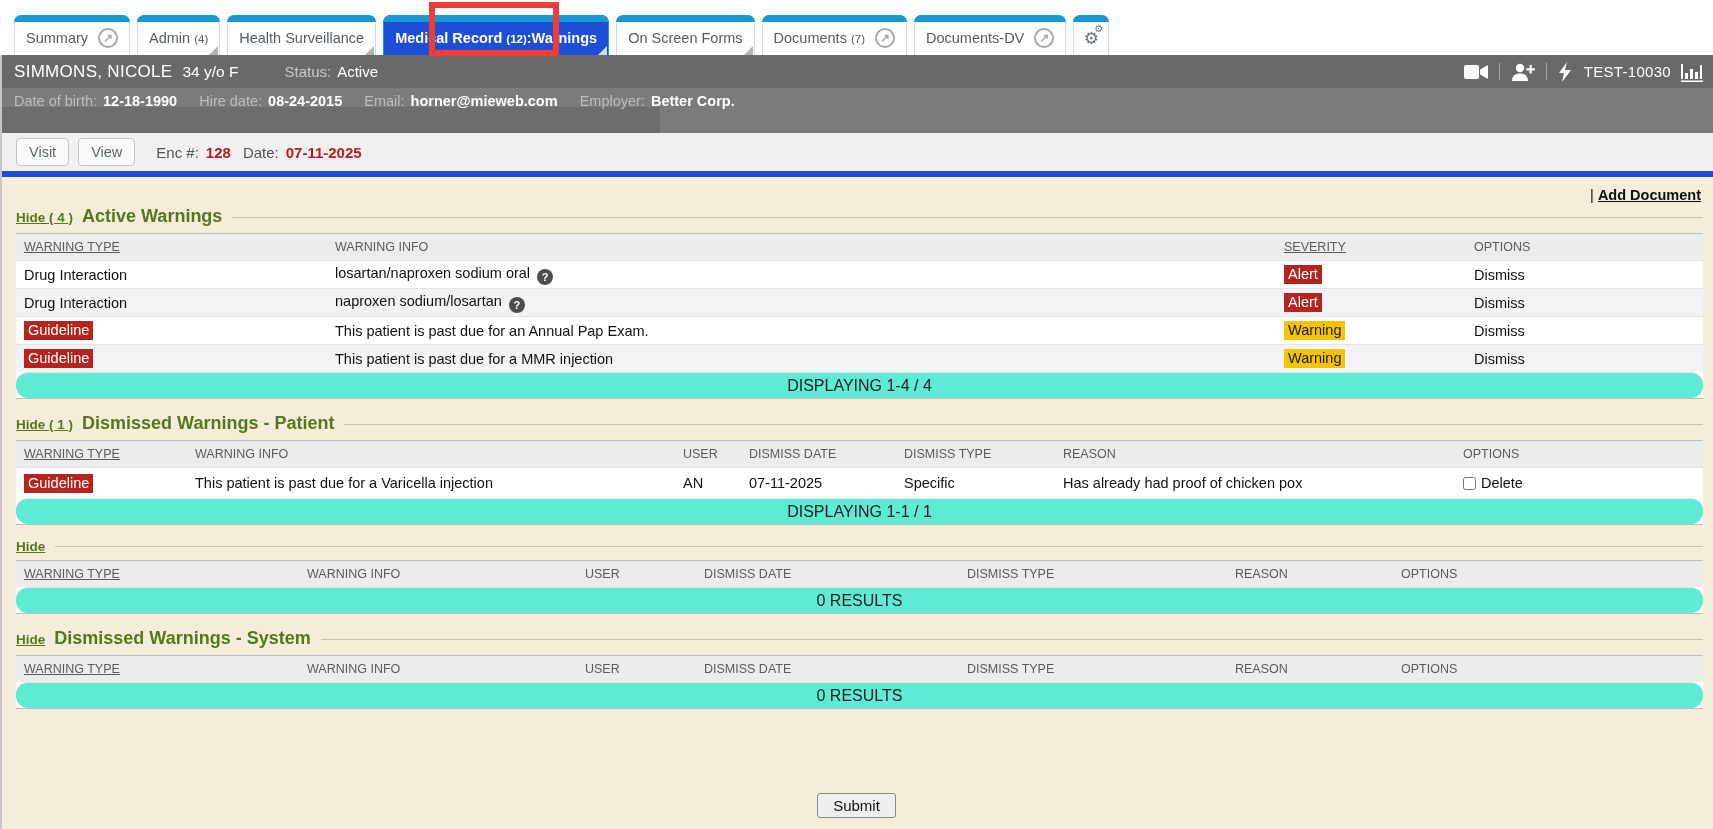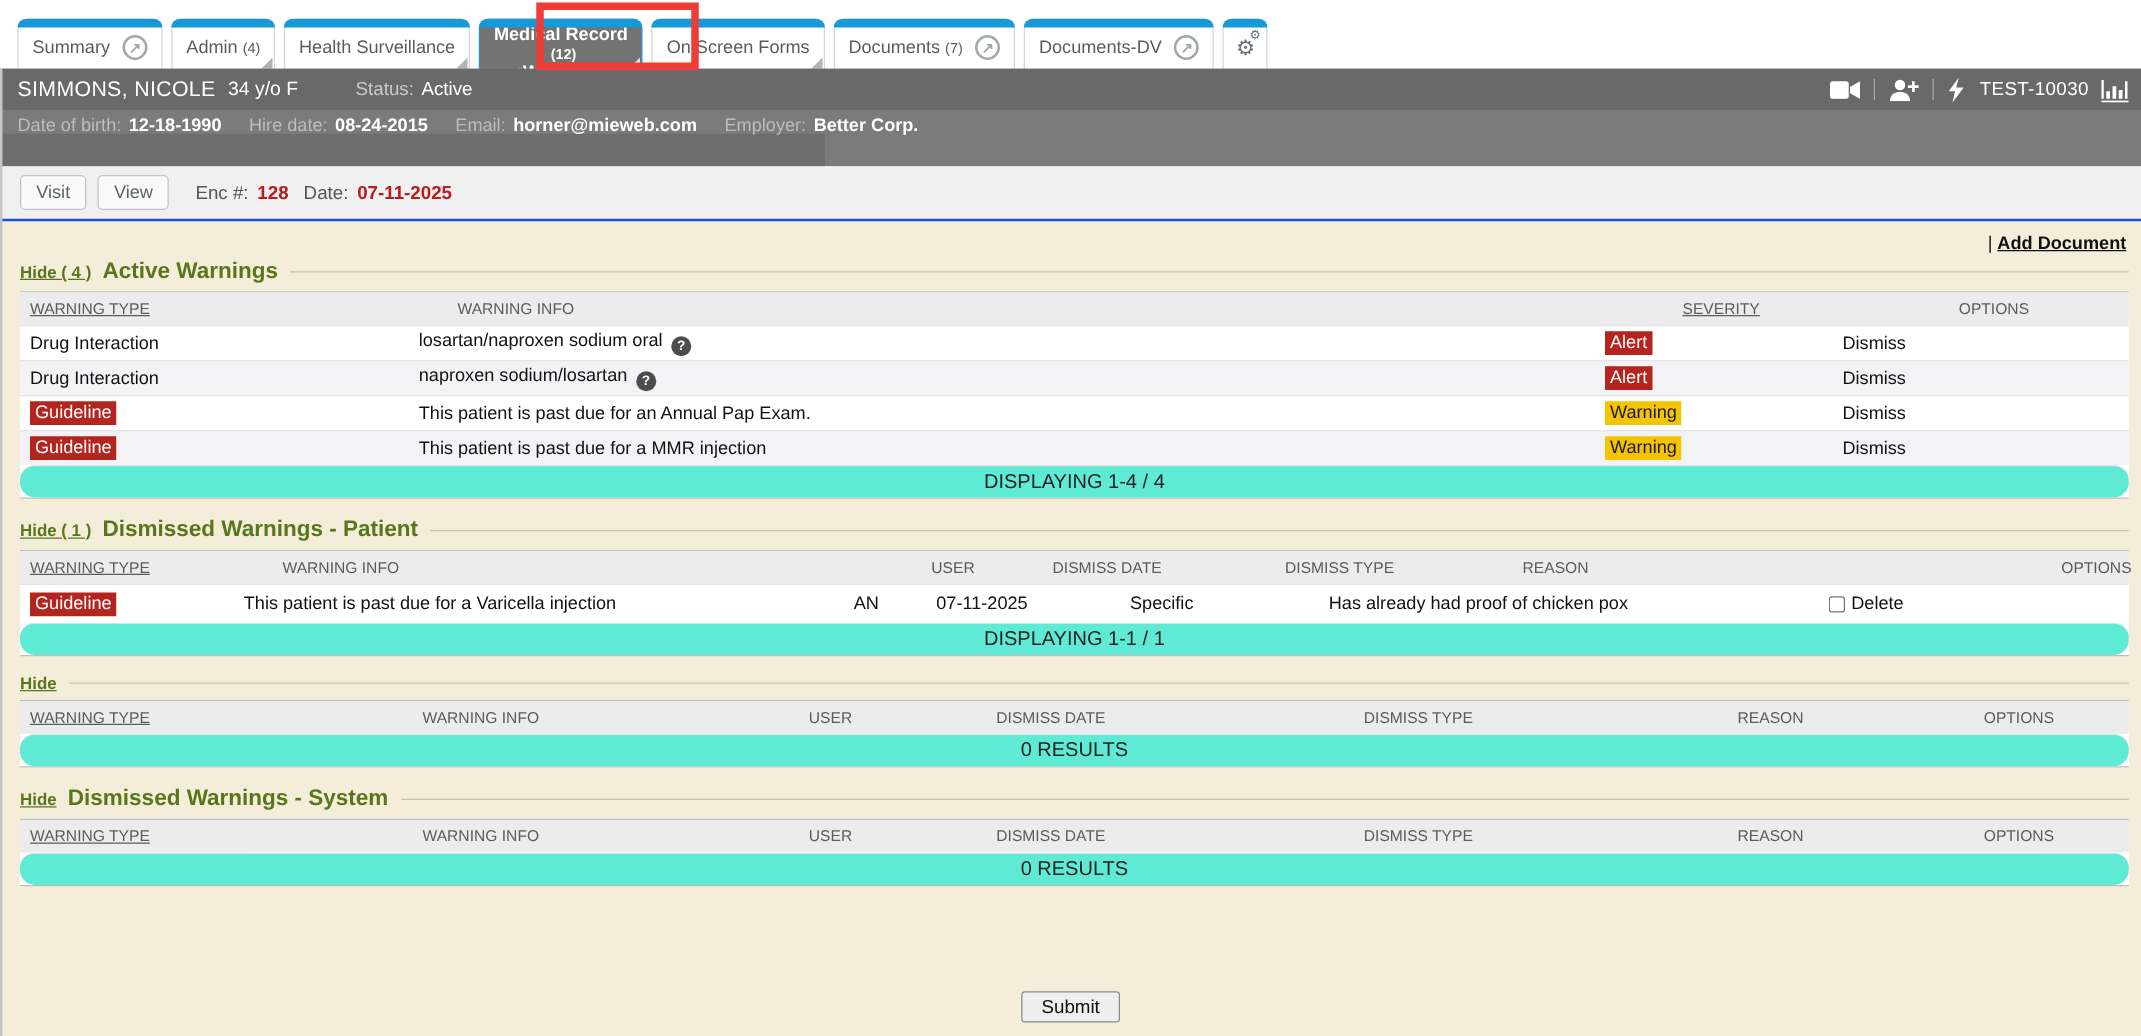--- a/index.html
+++ b/index.html
@@ -9,21 +9,21 @@
     font-family:"Liberation Sans", sans-serif; background:#f3edd9;
   }
   
   .tabbar { position:absolute; top:0; left:0; width:100%; height:65px; background:#fff;
             display:flex; align-items:center; gap:7px; padding:7px 0 0 14px; }
   .tab { position:relative; height:42px; background:#fff; border:1px solid #d7d7d7;
          border-radius:8px 8px 2px 2px; display:flex; align-items:center; padding:4px 11px 0 11px;
          color:#555d63; font-size:14.5px; cursor:pointer; white-space:nowrap; }
   .tab::before { content:""; position:absolute; top:-1px; left:-1px; right:-1px; height:7px;
                  background:#1899d6; border-radius:8px 8px 0 0; }
-  .tab.active { background:#737373; border-color:#1899d6; color:#fff; font-weight:bold;flex-direction:column; }
+  .tab.active { background:#1d4ed8; border-color:#1899d6; color:#fff; font-weight:bold; }
   .tab .cnt { font-size:11.5px; margin-left:4px; padding-top:2px; }
   .fold::after { content:""; position:absolute; right:1px; bottom:1px; width:0; height:0;
                  border-style:solid; border-width:0 0 9px 9px;
                  border-color:transparent transparent #b3b3b3 transparent; }
   .tab.active.fold::after { border-color:transparent transparent rgba(255,255,255,.8) transparent; }
   .popout { width:20px; height:20px; min-width:20px; border:2px solid #a3a8ab; border-radius:50%;
             color:#a3a8ab; display:flex; align-items:center; justify-content:center;
             font-size:12px; font-weight:bold; margin-left:10px; }
   .gearbtn { position:relative; width:36px; justify-content:center; color:#68707a; padding:0; }
   .gear-main { font-size:17px; line-height:1; margin-top:4px; }
@@ -43,41 +43,41 @@
   .hicon { display:flex; align-items:center; justify-content:center; cursor:pointer; }
   .pid { font-size:15px; margin:0 10px 0 12px; letter-spacing:.3px; }
   .subdark { position:absolute; left:0; top:52px; width:660px; height:26px; background:#6d6d6d; }
   .prow2 { position:absolute; top:33px; left:0; right:0; height:26px; display:flex; align-items:center;
            padding-left:14px; font-size:14.5px; }
   .dlabel { color:#bdbdbd; }
   .dval { color:#fff; font-weight:bold; margin-left:6px; }
   .dgap { margin-left:22px; }
   
   .toolbar { position:absolute; top:133px; left:0; width:100%; height:44px; background:#f0f0f0;
-             border-bottom:2px solid #1d4ed8; display:flex; align-items:center; padding-left:16px; }
+             border-bottom:6px solid #1d4ed8; display:flex; align-items:center; padding-left:16px; }
   .tbtn { border:1px solid #c3c3c3; border-radius:4px; background:#fafafa; color:#5a6468;
           font-size:14.5px; padding:5px 12px; margin-right:9px; cursor:pointer; font-family:inherit; }
   .enc-label { color:#555; font-size:15px; margin-left:12px; }
   .enc-val { color:#b91c1c; font-size:15px; font-weight:bold; margin-left:7px;text-align:center; }
   
   .content { position:absolute; top:179px; left:0; right:0; bottom:0; background:#f3edd9; }
   .adddoc { position:absolute; top:8px; right:12px; font-size:14.5px; color:#111; }
   .adddoc .pipe { margin-right:4px; }
   .adddoc a { color:#111; font-weight:600; text-decoration:underline; cursor:pointer; }
   .sechead { display:flex; align-items:baseline; margin:0 10px 0 16px; }
   .sechead.first { padding-top:27px; }
   .sechead.later { margin-top:14px; }
   .hide-link { color:#57771c; font-weight:bold; font-size:13.5px; text-decoration:underline;
                cursor:pointer; white-space:nowrap; }
   .sec-title { color:#57771c; font-weight:bold; font-size:18px; margin-left:9px; white-space:nowrap; }
   .sec-rule { flex:1; height:1px; background:#c9c2ae; margin-left:10px; position:relative; top:-4px; }
   .wtable { margin:6px 10px 0 16px; background:#fff; border-top:1px solid #bdbdbd;
             border-bottom:1px solid #bdbdbd; font-size:14.5px; color:#111; }
   .trow { display:grid; align-items:center; min-height:28px; padding-left:8px; border-top:1px solid #e4e4e4; }
-  .trow:first-child { border-top:none;gap:31px; }
+  .trow:first-child { border-top:none; }
   .t1 { grid-template-columns:311px 949px 190px 1fr; }
   .t2 { grid-template-columns:171px 488px 66px 155px 159px 400px 1fr; }
   .t3 { grid-template-columns:283px 278px 119px 263px 268px 166px 1fr; }
   .thead { background:#ececec; color:#5b5b5b; font-size:12.5px; min-height:26px; }
   .thead .u { text-decoration:underline; cursor:pointer; }
   .alt { background:#f3f3f6; }
   .row31 { min-height:31px; }
   .tfoot { display:flex; align-items:center; justify-content:center; background:#5eead4;
            color:#222; font-size:16px; min-height:26px; border-top:1px solid #e4e4e4;border-radius:12px; }
   .badge-red { background:#b3251e; color:#fff; padding:1px 4px 2px 4px; display:inline-block; }

